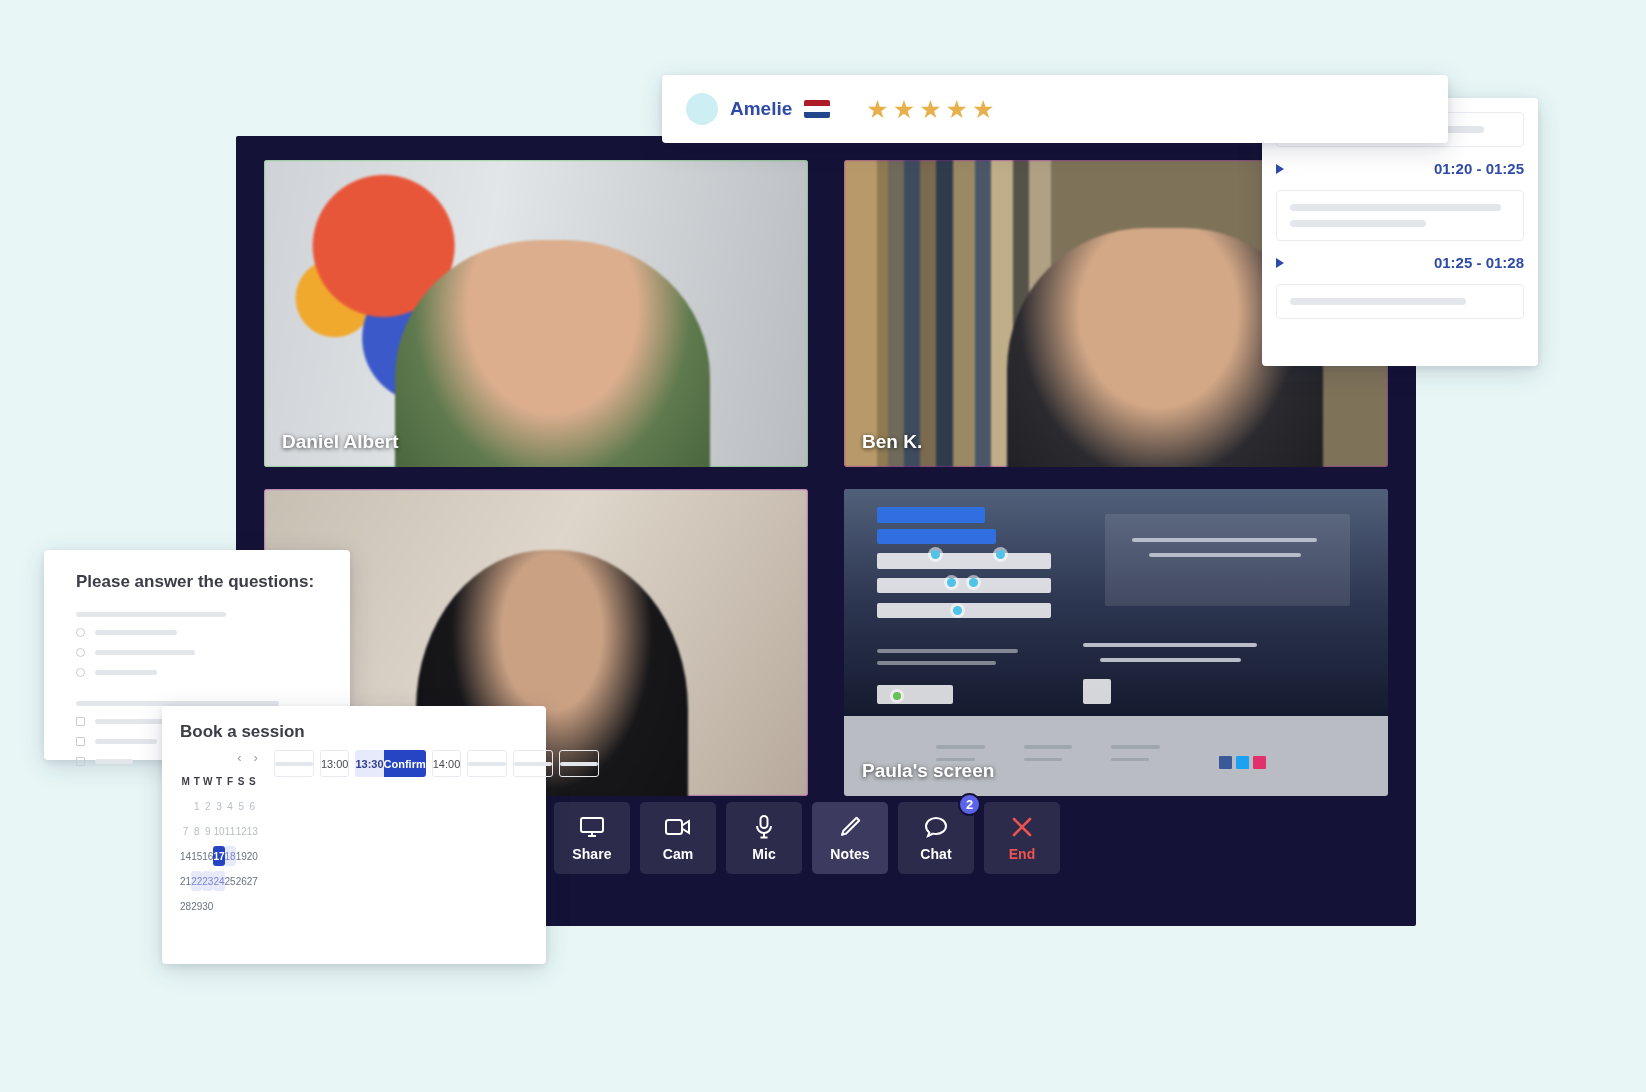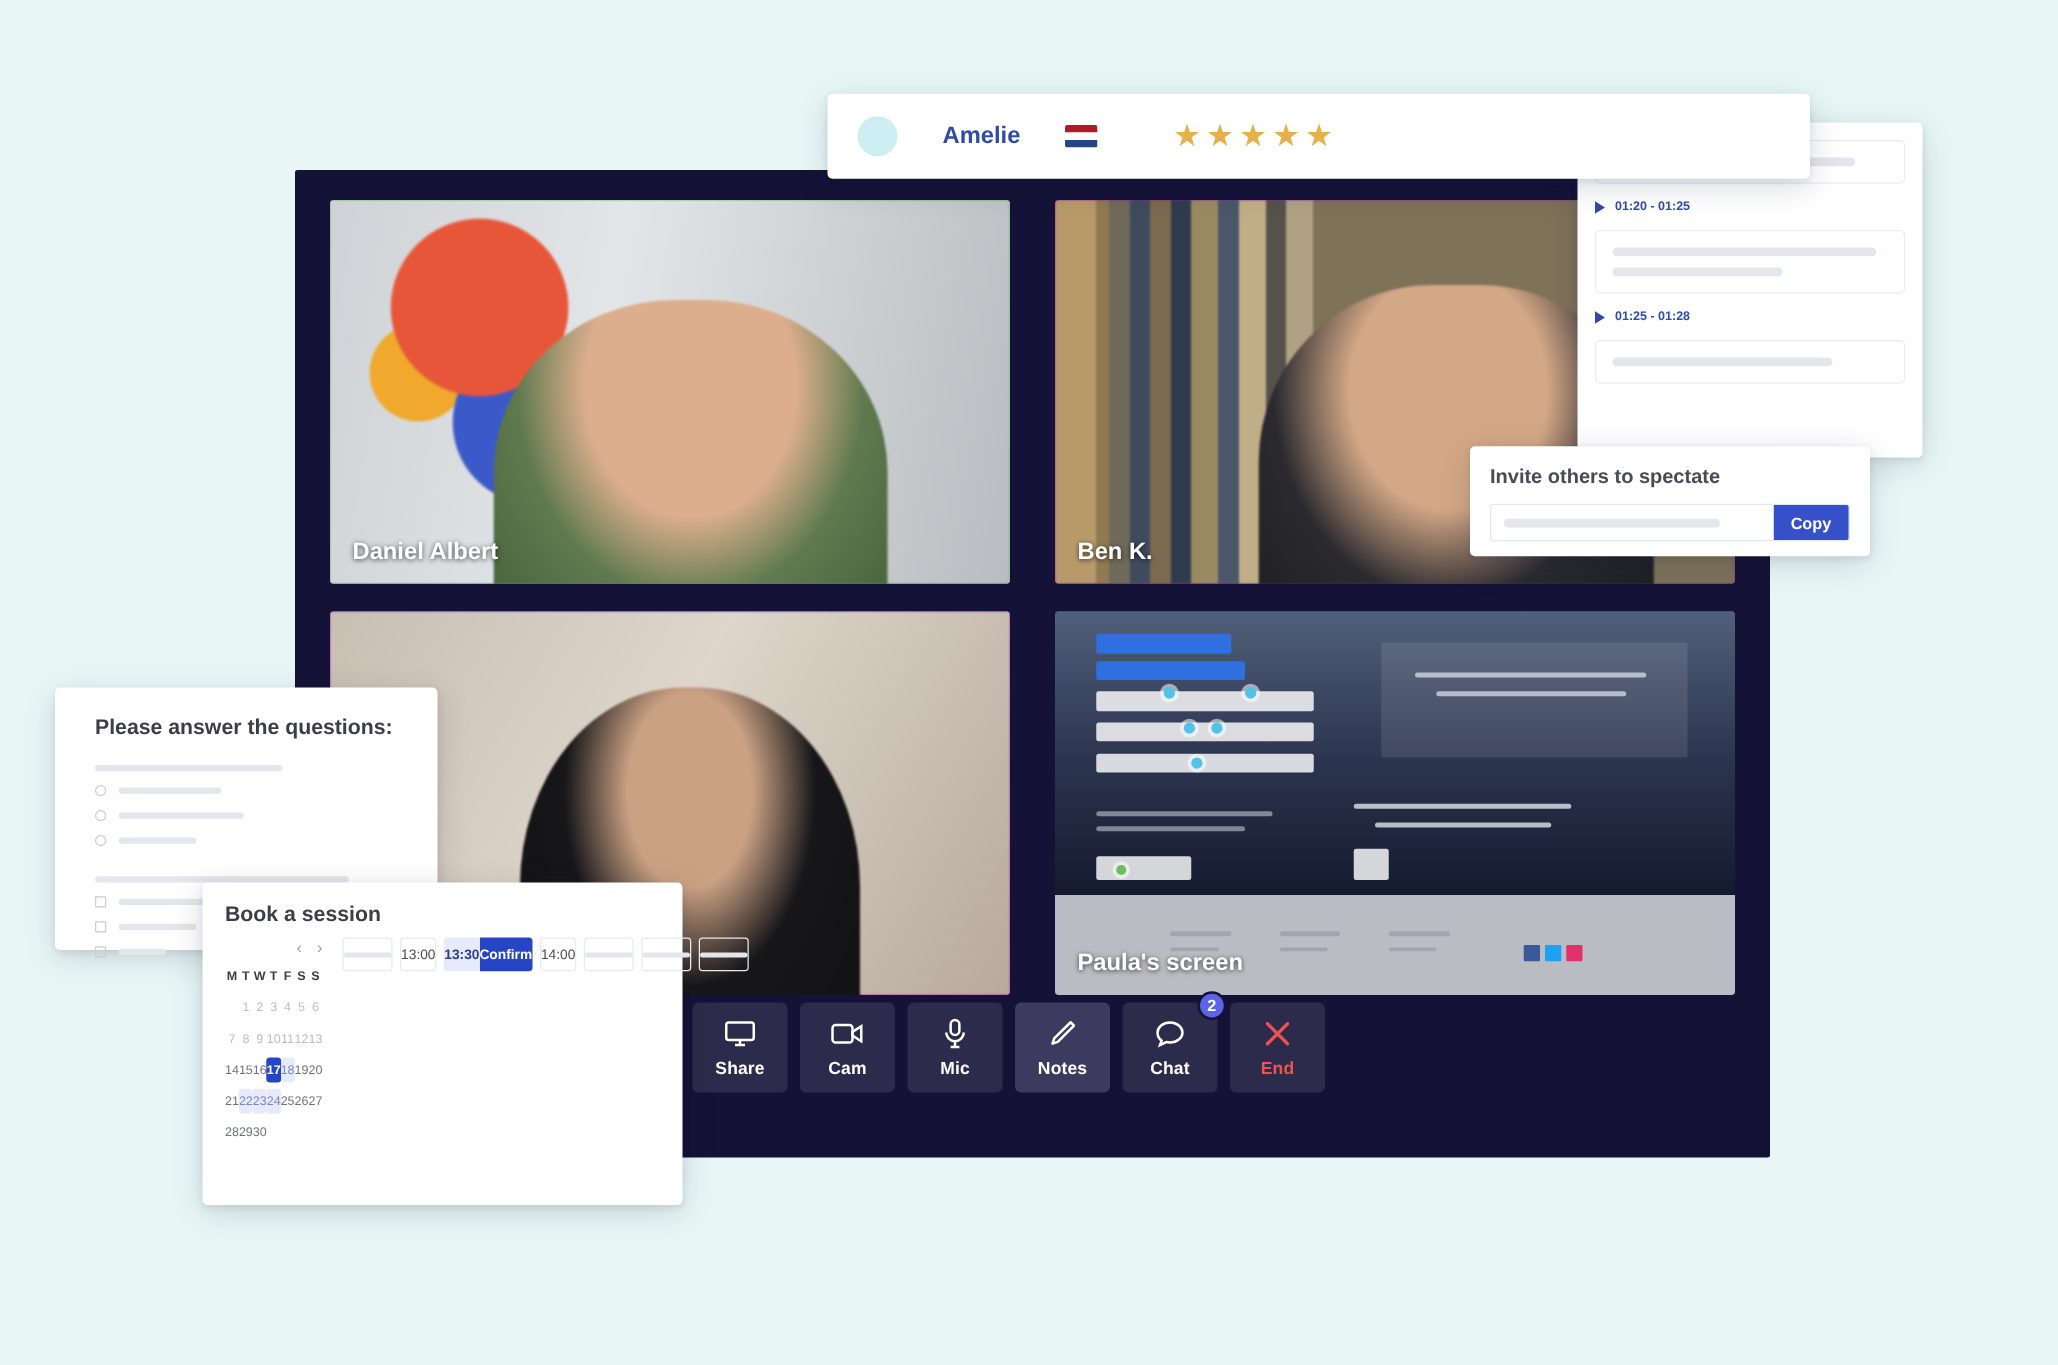--- a/index.html
+++ b/index.html
@@ -177,21 +177,21 @@
     border-radius: 4px;
     box-shadow: 0 6px 26px rgba(22,30,60,.16), 0 2px 6px rgba(22,30,60,.09);
   }
 
   
   .session-bar {
     left: 662px; top: 75px;
     width: 786px; height: 68px;
     display: flex; align-items: center;
     padding: 0 22px 0 24px;
-    gap: 36px;
+    gap: 12px;
   }
   .avatar {
     width: 32px; height: 32px; border-radius: 50%;
     background: #cdeef2;
     flex: none;
   }
   .session-name { color: #2f4ba8; font-size: 19px; font-weight: 700; }
   .flag-nl {
     width: 26px; height: 18px; flex: none;
     border-radius: 2px; overflow: hidden;
@@ -227,22 +227,23 @@
   .tr-block {
     border: 1px solid #e9ecf1;
     border-radius: 4px;
     padding: 13px 13px;
     margin-bottom: 13px;
     background: #fff;
   }
   .skel { height: 7px; background: #e3e6eb; border-radius: 4px; }
   .tr-time {
     display: flex; align-items: center; gap: 8px;
-    color: #2f4ba8; font-size: 10px; font-weight: 700;
+    color: #2f4ba8; font-size: 15px; font-weight: 700;
     margin-bottom: 13px;
+    justify-content: space-between;
   }
   .tri {
     width: 0; height: 0;
     border-left: 8px solid #2f4ba8;
     border-top: 5px solid transparent;
     border-bottom: 5px solid transparent;
   }
 
   
   .invite {
@@ -499,29 +500,20 @@
       </span>
     <span class="stars">
       <span class="star">★</span>
       <span class="star">★</span>
       <span class="star">★</span>
       <span class="star">★</span>
       <span class="star">★</span>
     </span>
   </div>
 
-  <div class="card invite">
-    <div class="invite-title">Invite others to spectate</div>
-    <div class="invite-row">
-      <div class="invite-input">
-          <span class="skel"></span>
-        </div>
-      <button class="copy-btn">Copy</button>
-    </div>
-  </div>
 
   <div class="card questions">
     <div class="q-title">Please answer the questions:</div>
 
     <div class="q-bar" style="width:62%;"></div>
     <div class="q-opt">
       <span class="q-radio"></span>
       <span class="q-line" style="width:82px;"></span>
     </div>
     <div class="q-opt">

